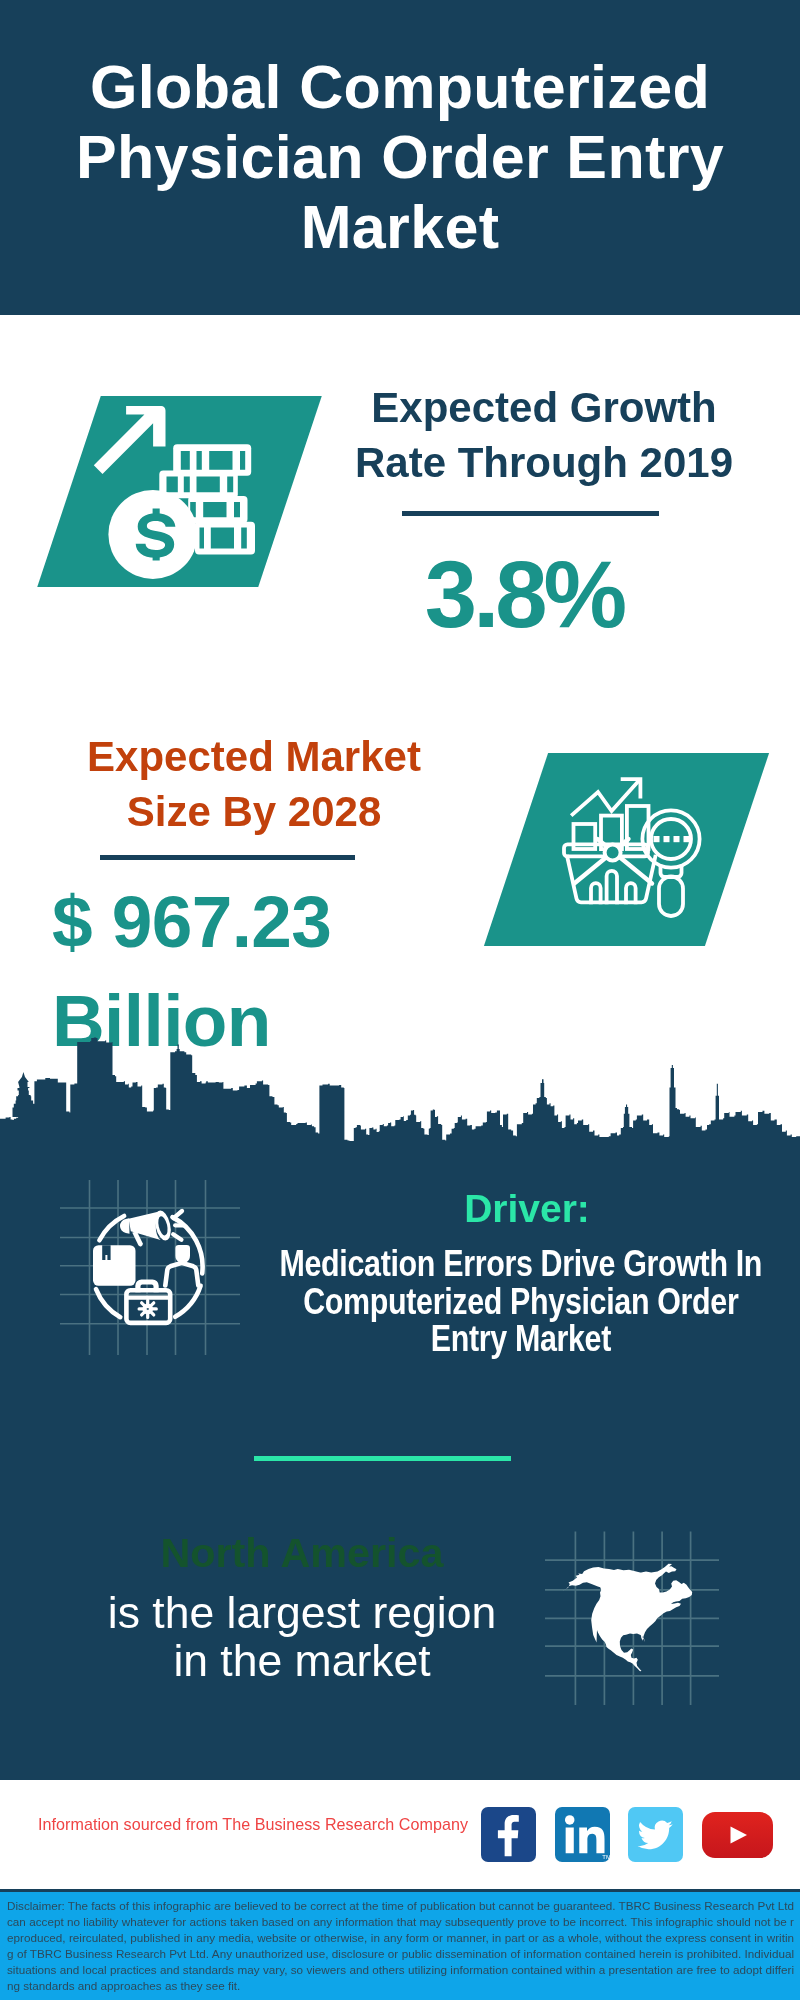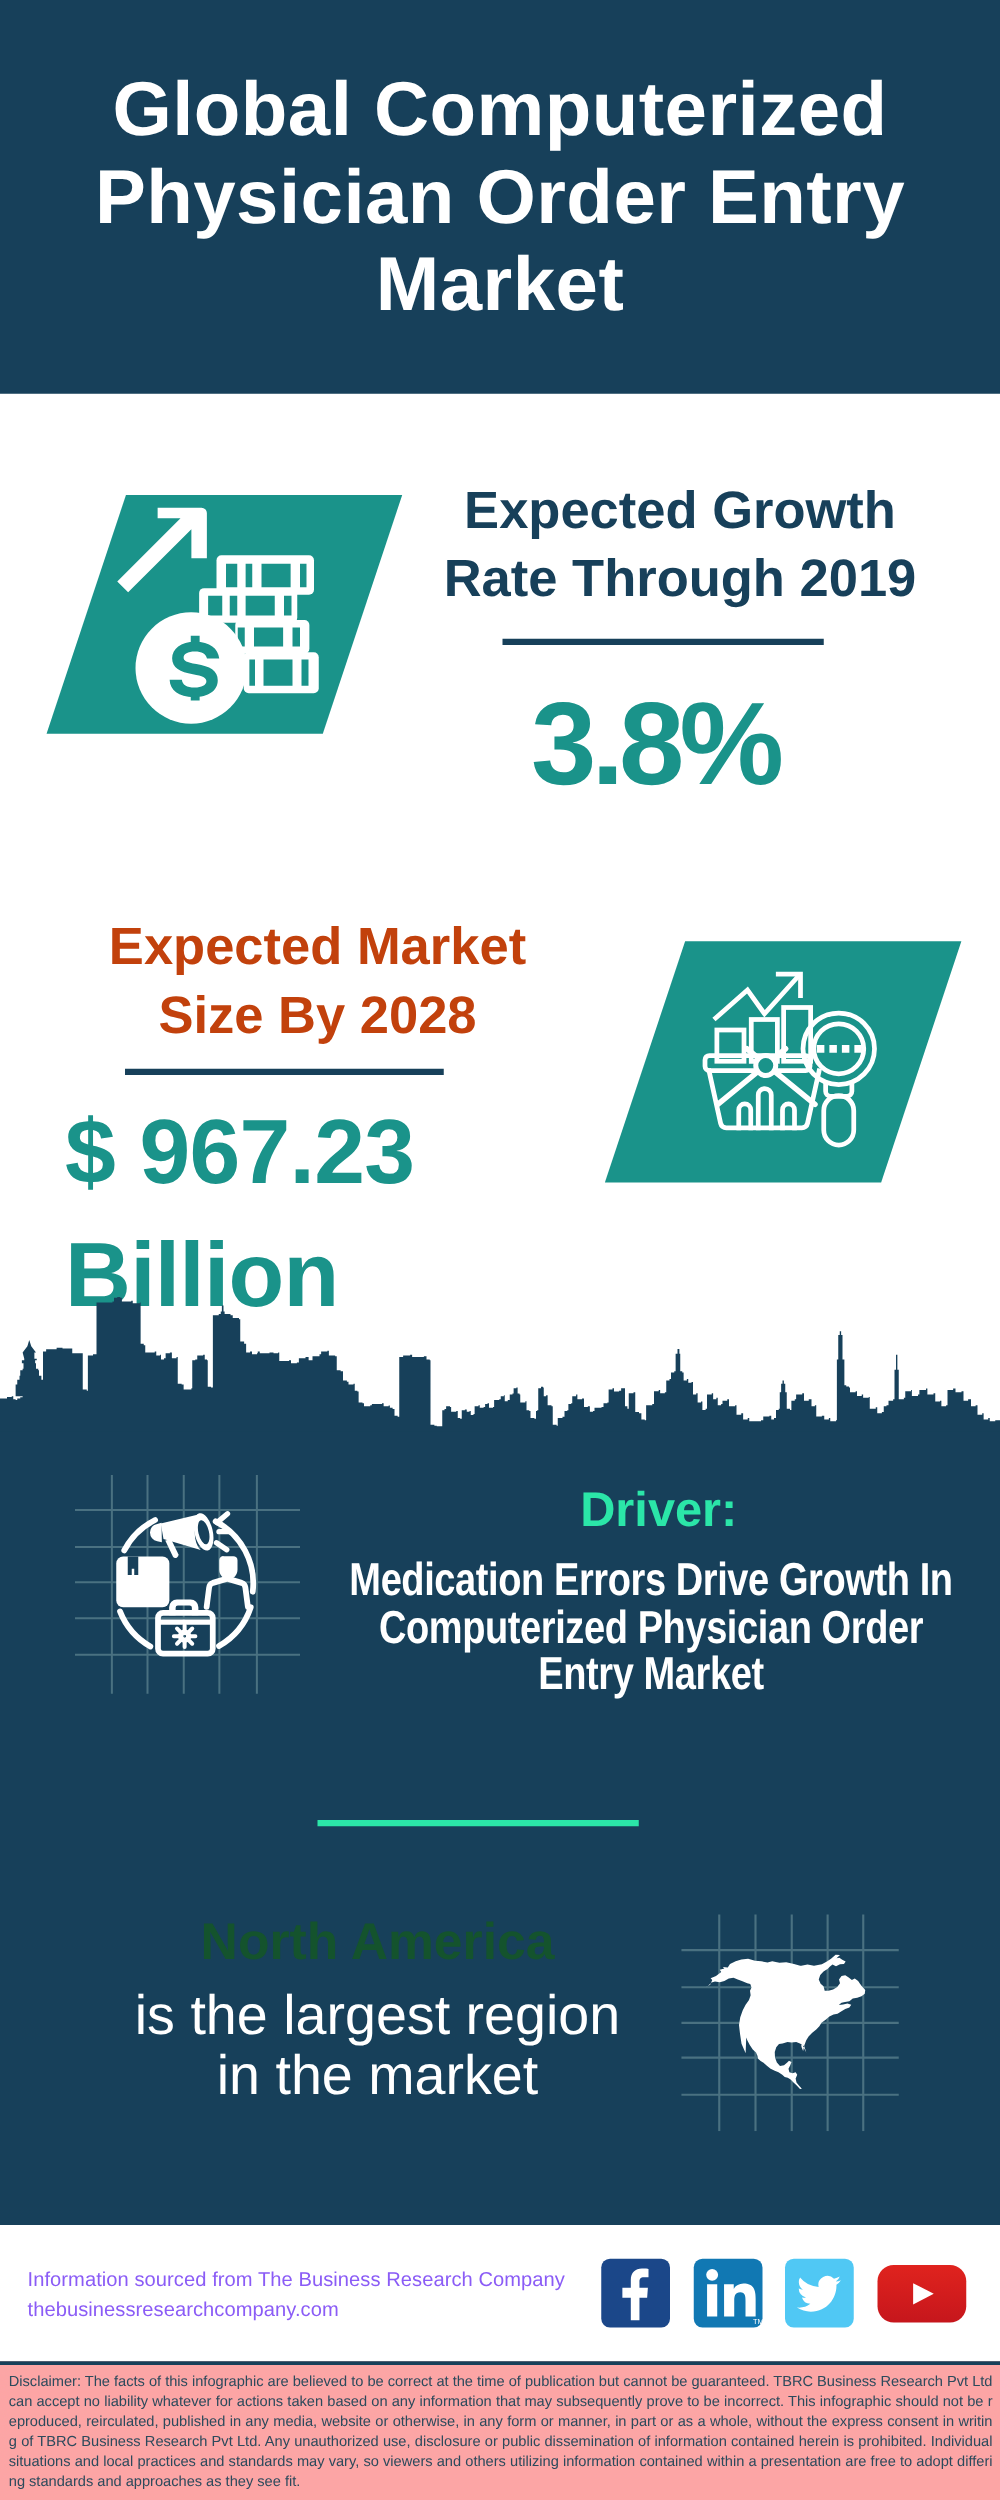--- a/index.html
+++ b/index.html
@@ -29,29 +29,29 @@
   .driver-label{position:absolute;left:277px;top:1189px;width:500px;text-align:center;
     color:#2BE6A8;font-size:39px;font-weight:bold;line-height:39px;}
   .driver-text{position:absolute;left:266px;top:1245px;width:620px;text-align:center;color:#fff;
     font-size:37px;font-weight:bold;line-height:37.5px;letter-spacing:-0.4px;
     transform:scaleX(0.822);transform-origin:left top;}
   .mid-rule{position:absolute;left:254px;top:1456px;width:257px;height:4.5px;background:#2BE6A8;}
   .na-title{position:absolute;left:52px;top:1533px;width:500px;text-align:center;color:#14532d;
     font-size:41.3px;font-weight:bold;line-height:41px;}
   .na-text{position:absolute;left:102px;top:1589px;width:400px;text-align:center;color:#fff;
     font-size:44.5px;line-height:48px;}
-  .src{position:absolute;left:22px;top:1813px;color:#8b5cf6;font-size:16.1px;line-height:23.6px;letter-spacing:0.05px;}
+  .src{position:absolute;left:38px;top:1813px;color:#ef4444;font-size:16.1px;line-height:23.6px;letter-spacing:0.05px;}
   .social{position:absolute;top:1807px;left:481px;display:flex;gap:18.5px;align-items:flex-start;}
   .sicon{width:55px;height:54.5px;border-radius:7px;position:relative;}
   .s-fb{background:#1B4789;}
   .s-li{background:#1178B3;}
   .s-tw{background:#50C8F4;}
   .s-yt{width:71px;height:46px;border-radius:13px;margin-top:4.5px;
         background:linear-gradient(180deg,#E0231E 0%,#C6161C 100%);}
-  .disclaimer{position:absolute;left:0;top:1889px;width:800px;height:111px;background:#fca5a5;
+  .disclaimer{position:absolute;left:0;top:1889px;width:800px;height:111px;background:#0ea5e9;
     border-top:3px solid #17405A;box-sizing:border-box;}
   .disclaimer p{margin:0;padding:6px 6px 0 7px;color:#2C4A5C;font-size:11.7px;line-height:16px;
     text-align:justify;word-break:break-all;}
 </style>
 </head>
 <body>
 
 <div class="page">
   <div class="header">
     <h1>Global Computerized Physician Order Entry Market</h1>
@@ -186,21 +186,20 @@
     <g stroke="#4A7181" stroke-width="1.7" fill="none">
       <path d="M30.4 16.6 V190 M59.4 16.6 V190 M88.4 16.6 V190 M117.1 16.6 V190 M145.6 16.6 V190"></path>
       <path d="M0 45.1 H174 M0 74.8 H174 M0 103.3 H174 M0 131.1 H174 M0 160.8 H174"></path>
     </g>
     <path fill="#ffffff" d="M15.6,76.9 L23.1,72.8 L24.8,69.0 L23.5,67.5 L27.8,65.8 L32.0,62.5 L30.8,60.8 L34.5,59.8 L33.2,58.5 L37.2,59.0 L39.0,56.2 L43.5,54.0 L48.1,52.5 L53.5,52.0 L59.0,53.5 L64.0,54.0 L69.0,55.0 L72.8,54.0 L78.5,55.2 L84.0,54.8 L90.2,56.2 L95.2,57.5 L100.2,57.0 L95.0,57.8 L101.0,56.6 L106.2,57.6 L112.5,56.4 L116.5,54.2 L119.8,52.0 L123.5,48.8 L127.0,49.0 L124.2,51.5 L126.5,51.2 L128.8,52.8 L131.5,54.2 L130.2,56.2 L127.0,56.4 L123.8,57.9 L121.0,56.6 L119.0,58.2 L117.0,60.2 L113.8,62.2 L111.2,65.0 L110.0,68.5 L111.5,71.9 L113.8,74.0 L114.8,77.5 L116.0,81.0 L114.5,80.0 L115.0,77.5 L117.8,77.5 L121.5,76.5 L124.8,74.5 L127.0,71.5 L126.2,68.5 L128.2,65.8 L131.2,65.2 L134.0,67.0 L136.5,69.0 L138.8,67.8 L141.5,69.8 L143.0,72.0 L144.5,74.0 L147.2,77.0 L146.8,80.0 L144.2,81.9 L140.8,83.2 L137.2,83.8 L134.5,86.0 L131.0,86.5 L128.2,87.2 L126.0,89.0 L129.5,88.5 L133.0,87.8 L136.0,88.8 L134.5,91.0 L131.2,92.2 L128.2,94.0 L125.0,96.0 L121.8,96.5 L118.5,98.2 L115.5,100.8 L112.2,103.2 L110.5,106.0 L108.0,108.5 L104.8,111.2 L102.0,114.0 L100.0,117.2 L98.5,121.2 L97.5,125.8 L96.2,122.5 L95.8,118.5 L100.0,126.9 L98.5,122.2 L95.0,119.8 L92.0,118.5 L88.2,119.0 L85.0,118.5 L81.0,119.8 L78.2,120.2 L76.0,122.8 L74.8,126.5 L75.0,131.0 L76.5,135.0 L79.0,137.8 L82.2,137.2 L84.8,135.0 L86.2,133.5 L88.2,134.5 L87.2,137.2 L85.8,140.0 L86.5,142.8 L89.0,143.5 L91.5,142.8 L92.8,144.8 L91.5,147.8 L92.2,151.0 L94.5,153.8 L96.5,156.0 L95.0,156.2 L92.2,153.2 L89.8,151.0 L87.5,148.5 L85.2,147.2 L82.8,146.5 L80.8,144.8 L77.8,142.8 L74.8,141.5 L71.5,140.0 L68.5,137.5 L65.8,135.2 L63.5,133.8 L61.5,132.0 L61.0,129.8 L59.8,127.0 L57.2,124.5 L54.8,121.0 L52.8,117.2 L52.0,115.0 L51.5,127.5 L48.2,120.0 L47.0,112.0 L46.2,105.0 L47.2,98.8 L49.2,93.2 L51.5,88.8 L54.2,85.0 L55.5,81.2 L55.0,77.5 L56.2,75.0 L55.2,72.2 L52.8,71.5 L49.0,70.0 L45.2,68.5 L41.8,67.2 L38.0,67.8 L34.5,69.8 L30.8,70.8 L27.0,70.2 L24.2,71.0 L21.5,73.5 L18.8,75.2 L15.6,76.9 Z"></path>
   </svg>
   <div class="na-title">North America</div>
   <div class="na-text">is the largest region in the market</div>
   <div class="src">
     <div>Information sourced from The Business Research Company</div>
-    <div>thebusinessresearchcompany.com</div>
   </div>
   <div class="social">
     <div class="sicon s-fb">
       <svg width="55" height="54.5" viewBox="0 0 55 55">
           <path fill="#ffffff" d="M30.6 49.7 V31.5 h6.2 l0.6 -8.1 h-6.8 v-4.8 c0 -2.2 0.6 -3.7 3.7 -3.7 h3.6 V8.2 c-0.6 -0.1 -2.8 -0.25 -5.3 -0.25 c-5.3 0 -9 3.2 -9 9.2 v6.2 h-6.8 v8.1 h6.8 V49.7 z"></path>
         </svg>
     </div>
     <div class="sicon s-li">
       <svg width="55" height="54.5" viewBox="0 0 55 55">
         <path fill="#ffffff" d="M10.5 20.6 h8.2 v26 h-8.2 z"></path>

